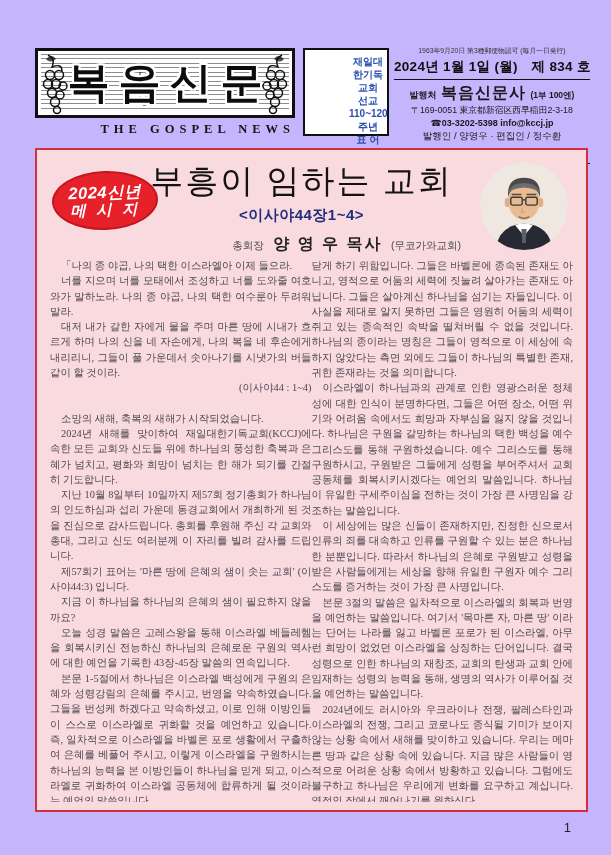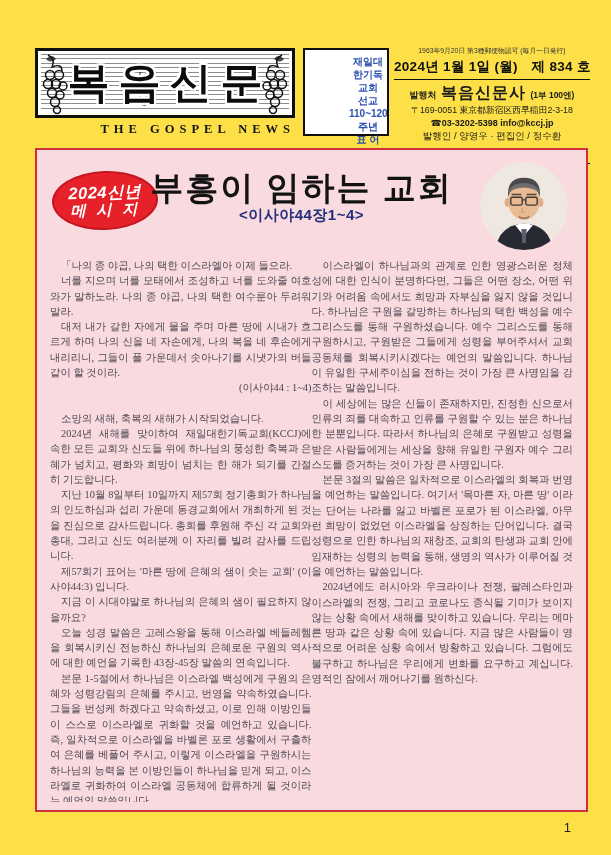--- a/index.html
+++ b/index.html
@@ -1,17 +1,17 @@
 <!DOCTYPE html>
 <html><head>
 <meta charset="utf-8">
 <style>
   html,body { margin:0; padding:0; background:#fff; }
   .page {
-    position:relative; width:611px; height:855px; background:#fde047;
+    position:relative; width:611px; height:855px; background:#c4b5fd;
     font-family:"Liberation Sans","DejaVu Sans",sans-serif; overflow:hidden;
   }
 
   
   .logo-col { position:absolute; left:35px; top:48px; width:260px; }
   .logo-box {
     position:relative; height:70px; border:3px solid #101010; box-sizing:border-box;
     background:#fff; overflow:hidden; display:flex; align-items:center; justify-content:center;
   }
   .logo-lines { position:absolute; inset:3px;
@@ -58,22 +58,22 @@
   .badge {
     position:absolute; left:15px; top:21px; width:102px; height:55px;
     background:#e62129; border:2px solid #c31420; border-radius:50%;
     color:#fff; text-align:center; display:flex; flex-direction:column; justify-content:center;
     transform:rotate(-2deg);
   }
   .badge .b1 { font-size:16.5px; font-weight:900; line-height:18px; letter-spacing:.5px; font-style:italic; }
   .badge .b2 { font-size:15.5px; font-weight:900; line-height:17px; letter-spacing:3px; font-style:italic; }
 
   .article-title {
-    position:absolute; left:100px; right:120px; top:16px; text-align:center;
-    font-size:33px; font-weight:700; color:#131313; letter-spacing:2px; white-space:nowrap;
+    position:absolute; left:100px; right:120px; top:9px; text-align:center;
+    font-size:33px; font-weight:400; color:#131313; letter-spacing:2px; white-space:nowrap;
   }
   .article-subtitle {
     position:absolute; left:100px; right:120px; top:56px; text-align:center;
     font-size:15px; font-weight:800; color:#232f7d; letter-spacing:.5px;
   }
   .byline { position:absolute; right:125px; top:84px; text-align:right; white-space:nowrap; color:#3a3a3a; }
   .byline .role   { font-size:10.5px; color:#4a4a4a; margin-right:5px; }
   .byline .name   { font-size:16px; font-weight:900; color:#222; letter-spacing:2px; }
   .byline .church { font-size:10.5px; color:#4a4a4a; margin-left:4px; }
 
@@ -176,20 +176,25 @@
 
   <div class="article-box">
     <div class="badge">
       <div class="b1">2024신년</div>
       <div class="b2">메 시 지</div>
     </div>
 
     <h1 class="article-title" style="margin:0">부흥이 임하는 교회</h1>
     <div class="article-subtitle">&lt;이사야44장1~4&gt;</div>
 
+    <div class="byline">
+      <span class="role">총회장</span>
+      <span class="name">양 영 우 목사</span>
+      <span class="church">(무코가와교회)</span>
+    </div>
 
     <div class="photo">
       <svg viewBox="0 0 100 100" width="88" height="88">
         <circle cx="50" cy="50" r="50" fill="#efe8e1"></circle>
         <path d="M18,100 Q20,72 50,70 Q80,72 82,100 Z" fill="#282a33"></path>
         <path d="M40,72 L50,84 L60,72 L54,70 L46,70 Z" fill="#ffffff"></path>
         <path d="M47,76 L53,76 L52,92 L48,92 Z" fill="#5a5f6e"></path>
         <ellipse cx="50" cy="44" rx="18" ry="22" fill="#e8bb92"></ellipse>
         <path d="M32,40 Q30,18 50,18 Q70,18 68,40 Q66,28 50,27 Q34,28 32,40 Z" fill="#4a4a4c"></path>
         <path d="M33,36 Q35,30 50,29 Q65,30 67,36 L67,32 Q62,24 50,24 Q38,24 33,32 Z" fill="#6d6d70"></path>
@@ -212,27 +217,28 @@
             <p class="quote-p">너를 지으며 너를 모태에서 조성하고 너를 도와줄 여호와가 말하노라. 나의 종 야곱, 나의 택한 여수룬아 두려워 말라.</p>
             <p class="quote-p">대저 내가 갈한 자에게 물을 주며 마른 땅에 시내가 흐르게 하며 나의 신을 네 자손에게, 나의 복을 네 후손에게 내리리니, 그들이 풀 가운데서 솟아나기를 시냇가의 버들같이 할 것이라.</p>
           </div>
         <p class="ref">(이사야44 : 1~4)</p>
         <div class="vspace"></div>
         <div>
             <p>소망의 새해, 축복의 새해가 시작되었습니다.</p>
             <p>2024년 새해를 맞이하여 재일대한기독교회(KCCJ)에 속한 모든 교회와 신도들 위에 하나님의 풍성한 축복과 은혜가 넘치고, 평화와 희망이 넘치는 한 해가 되기를 간절히 기도합니다.</p>
             <p>지난 10월 8일부터 10일까지 제57회 정기총회가 하나님의 인도하심과 섭리 가운데 동경교회에서 개최하게 된 것을 진심으로 감사드립니다. 총회를 후원해 주신 각 교회와 총대, 그리고 신도 여러분께 이 자리를 빌려 감사를 드립니다.</p>
             <p>제57회기 표어는 '마른 땅에 은혜의 샘이 솟는 교회' (이사야44:3) 입니다.</p>
-            <p>지금 이 시대야말로 하나님의 은혜의 샘이 필요하지 않을까요?</p>
+            <p>지금 이 하나님을 하나님의 은혜의 샘이 필요하지 않을까요?</p>
             <p>오늘 성경 말씀은 고레스왕을 통해 이스라엘 베들레헴을 회복시키신 전능하신 하나님의 은혜로운 구원의 역사에 대한 예언을 기록한 43장-45장 말씀의 연속입니다.</p>
             <p>본문 1-5절에서 하나님은 이스라엘 백성에게 구원의 은혜와 성령강림의 은혜를 주시고, 번영을 약속하였습니다. 그들을 번성케 하겠다고 약속하셨고, 이로 인해 이방인들이 스스로 이스라엘로 귀화할 것을 예언하고 있습니다. 즉, 일차적으로 이스라엘을 바벨론 포로 생활에서 구출하여 은혜를 베풀어 주시고, 이렇게 이스라엘을 구원하시는 하나님의 능력을 본 이방인들이 하나님을 믿게 되고, 이스라엘로 귀화하여 이스라엘 공동체에 합류하게 될 것이라는 예언의 말씀입니다.</p>
           </div>
       </div>
       <div class="col">
         <div>
+            <p class="no-indent">닫게 하기 위함입니다. 그들은 바벨론에 종속된 존재도 아니고, 영적으로 어둠의 세력에 짓눌려 살아가는 존재도 아닙니다. 그들은 살아계신 하나님을 섬기는 자들입니다. 이 사실을 제대로 알지 못하면 그들은 영원히 어둠의 세력이 쥐고 있는 종속적인 속박을 떨쳐버릴 수 없을 것입니다. 하나님의 종이라는 명칭은 그들이 영적으로 이 세상에 속하지 않았다는 측면 외에도 그들이 하나님의 특별한 존재, 귀한 존재라는 것을 의미합니다.</p>
             <p>이스라엘이 하나님과의 관계로 인한 영광스러운 정체성에 대한 인식이 분명하다면, 그들은 어떤 장소, 어떤 위기와 어려움 속에서도 희망과 자부심을 잃지 않을 것입니다. 하나님은 구원을 갈망하는 하나님의 택한 백성을 예수 그리스도를 통해 구원하셨습니다. 예수 그리스도를 통해 구원하시고, 구원받은 그들에게 성령을 부어주셔서 교회 공동체를 회복시키시겠다는 예언의 말씀입니다. 하나님이 유일한 구세주이심을 전하는 것이 가장 큰 사명임을 강조하는 말씀입니다.</p>
             <p>이 세상에는 많은 신들이 존재하지만, 진정한 신으로서 인류의 죄를 대속하고 인류를 구원할 수 있는 분은 하나님 한 분뿐입니다. 따라서 하나님의 은혜로 구원받고 성령을 받은 사람들에게는 세상을 향해 유일한 구원자 예수 그리스도를 증거하는 것이 가장 큰 사명입니다.</p>
             <p>본문 3절의 말씀은 일차적으로 이스라엘의 회복과 번영을 예언하는 말씀입니다. 여기서 '목마른 자, 마른 땅' 이라는 단어는 나라를 잃고 바벨론 포로가 된 이스라엘, 아무런 희망이 없었던 이스라엘을 상징하는 단어입니다. 결국 성령으로 인한 하나님의 재창조, 교회의 탄생과 교회 안에 임재하는 성령의 능력을 통해, 생명의 역사가 이루어질 것을 예언하는 말씀입니다.</p>
             <p>2024년에도 러시아와 우크라이나 전쟁, 팔레스타인과 이스라엘의 전쟁, 그리고 코로나도 종식될 기미가 보이지 않는 상황 속에서 새해를 맞이하고 있습니다. 우리는 메마른 땅과 같은 상황 속에 있습니다. 지금 많은 사람들이 영적으로 어려운 상황 속에서 방황하고 있습니다. 그럼에도 불구하고 하나님은 우리에게 변화를 요구하고 계십니다. 영적인 잠에서 깨어나기를 원하신다.</p>
           </div>
       </div>
     </div>
   </div>
 
   <div class="page-number">1</div>

